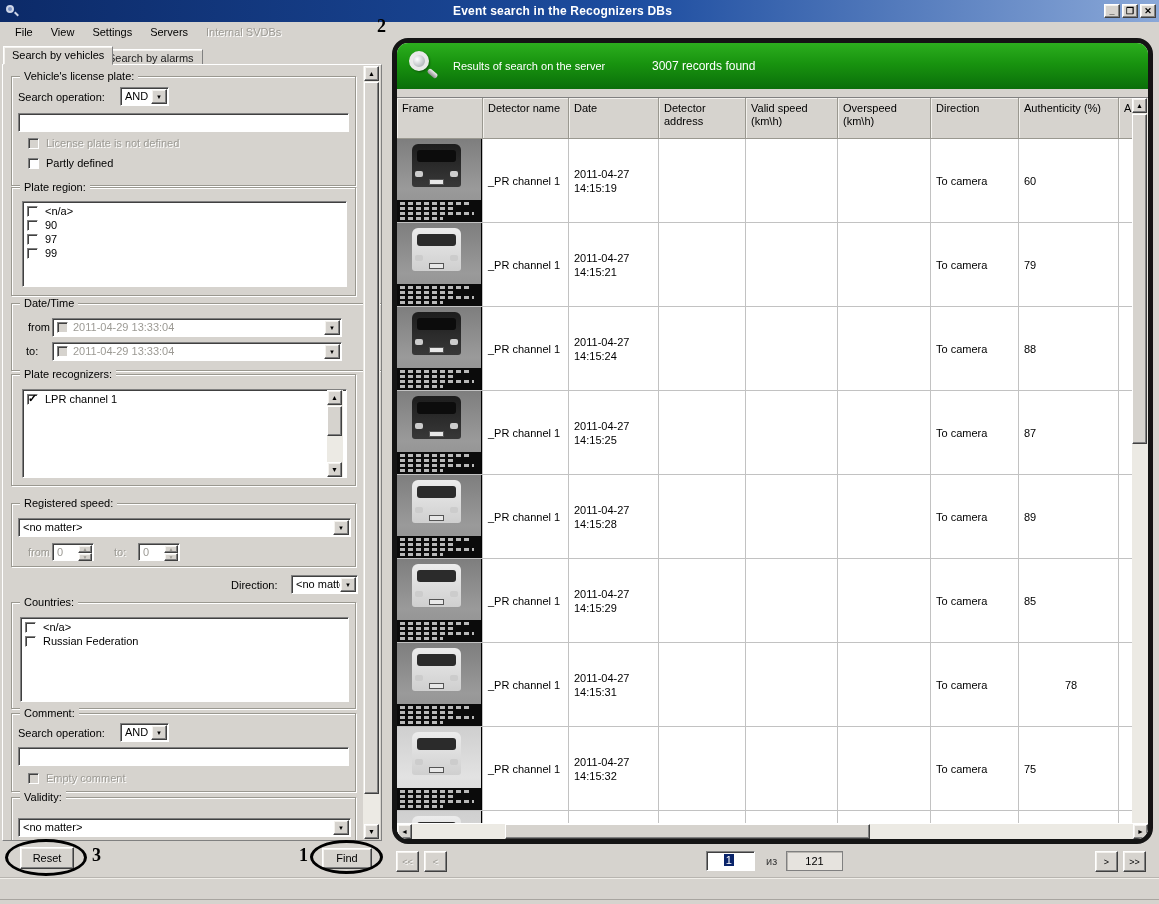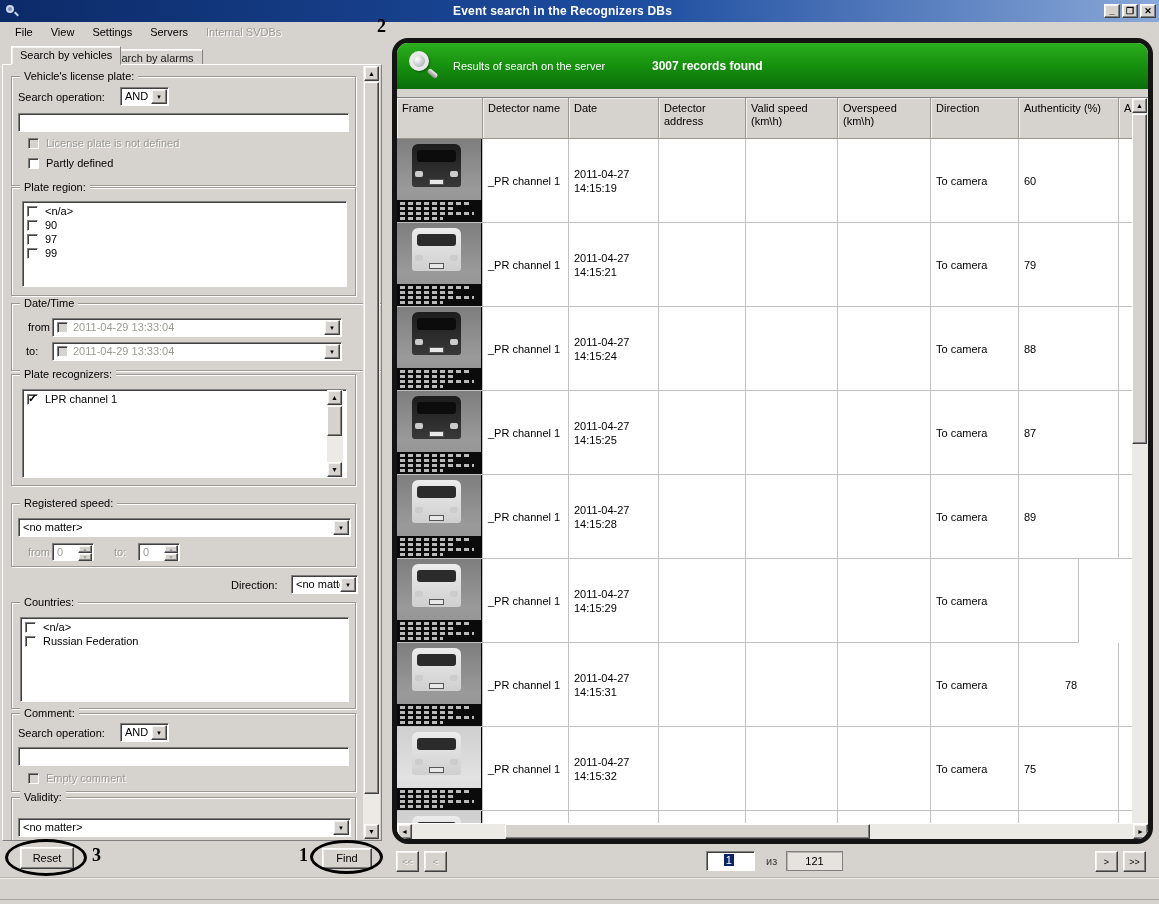--- a/index.html
+++ b/index.html
@@ -20,21 +20,21 @@
   .title-text { color:#ffffff; font-weight:bold; font-size:12px; letter-spacing:0.2px; flex:1;text-align:center; }
   .winbtn { width:16px; height:14px; margin-left:2px; font-size:9px; font-weight:bold; display:flex; align-items:center; justify-content:center; line-height:1; color:#000; }
 
   
   .menubar { left:0; top:22px; width:1159px; height:20px; display:flex; align-items:center; padding-left:6px; background:#d6d3ce; }
   .menu-item { padding:2px 9px; }
   .menu-item.disabled { color:#9c9a94; text-shadow:1px 1px 0 #ffffff; }
 
   
   .tab { background:#d6d3ce; border:1px solid; border-color:#ffffff #808080 #d6d3ce #ffffff; box-shadow:inset 1px 1px 0 #f4f2ee; padding:2px 8px 3px 8px; position:absolute; }
-  .tab.active { height:19px; z-index:5;margin-left:8px; }
+  .tab.active { height:19px; z-index:5; }
   .tab.inactive { height:17px; top:2px; border-bottom:none; color:#1a1a1a; }
 
   
   .lp { left:2px; top:64px; width:380px; height:777px; background:#d6d3ce; border:1px solid; border-color:#ffffff #808080 #808080 #ffffff; overflow:hidden; }
   .g { position:absolute; border:1px solid #9a9890; box-shadow:1px 1px 0 #ffffff, inset 1px 1px 0 #ffffff; }
   .gt { position:absolute; top:-7px; left:8px; background:#d6d3ce; padding:0 4px; white-space:nowrap; }
   .lbl { position:absolute; white-space:nowrap; }
   .lbl.disabled { color:#9c9a94; text-shadow:1px 1px 0 #ffffff; }
   .txtfield { position:absolute; height:19px; }
   .combo { position:absolute; height:19px; padding:2px 18px 0 4px; white-space:nowrap; overflow:hidden; }
@@ -54,21 +54,21 @@
   .sb-btn { position:absolute; width:15px; height:15px; font-size:7px; display:flex; align-items:center; justify-content:center; }
   .sb-thumb { position:absolute; background:#d6d3ce; border:1px solid; border-color:#ffffff #404040 #404040 #ffffff; box-shadow:inset -1px -1px 0 #808080; }
 
   
   .results { left:392px; top:38px; width:761px; height:806px; border:5px solid #141414; border-radius:16px; background:#ffffff; overflow:hidden; }
   .rheader { position:absolute; left:0; top:0; width:751px; height:46px; background:linear-gradient(#2cae1e 0%, #18930f 45%, #0a6e0a 100%); display:flex; align-items:center; }
   .rheader .mag { width:30px; height:30px; margin:0 14px 0 12px; position:relative; }
   .rheader .mag .lens { position:absolute; left:0; top:0; width:20px; height:20px; border:4px solid #e9e9e9; border-radius:50%; background:radial-gradient(circle at 35% 35%, #ffffff, #9aa0a6); box-shadow:1px 1px 2px rgba(0,0,0,.4); }
   .rheader .mag .handle { position:absolute; left:18px; top:20px; width:11px; height:5px; background:linear-gradient(#f0f0f0,#8c8c8c); transform:rotate(40deg); border-radius:2px; }
   .rheader .rtext { color:#ffffff; font-size:11px; }
-  .rheader .rcount { color:#ffffff; font-weight:bold; font-size:12px; position:absolute; left:255px; }
+  .rheader .rcount { color:#ffffff; font-weight:normal; font-size:12px; position:absolute; left:255px; }
   .rstrip { position:absolute; left:0; top:46px; width:751px; height:9px; background:#d6d3ce; border-bottom:1px solid #808080; }
 
   .thead { position:absolute; left:0; top:55px; width:735px; height:41px; display:flex; background:#d6d3ce; }
   .th { border-right:1px solid #9a9890; border-bottom:1px solid #9a9890; box-shadow:inset 1px 1px 0 #f2f0ec; padding:4px 3px 0 5px; line-height:13px; }
   .tbody { position:absolute; left:0; top:96px; width:735px; height:684px; overflow:hidden; background:#ffffff; }
   .trow { display:flex; height:84px; }
   .td { border-right:1px solid #c2c2c2; border-bottom:1px solid #c2c2c2; display:flex; flex-direction:column; justify-content:center; padding-left:5px; line-height:14px; overflow:hidden; white-space:nowrap; }
 
   
   .thumb { width:100%; height:100%; position:relative; overflow:hidden; border-right:1px solid #000; }
@@ -483,20 +483,23 @@
         <div class="td" style="flex: 0 0 90px; width: 90px;">
           <div>2011-04-27</div>
           <div>14:15:29</div>
         </div>
         <div class="td" style="flex: 0 0 87px; width: 87px;"></div>
         <div class="td" style="flex: 0 0 92px; width: 92px;"></div>
         <div class="td" style="flex: 0 0 93px; width: 93px;"></div>
         <div class="td" style="flex: 0 0 88px; width: 88px;">
           <div>To camera</div>
         </div>
+        <div class="td" style="flex: 0 0 100px; width: 100px;">
+          <div>85</div>
+        </div>
         <div class="td" style="flex: 0 0 60px; width: 60px;"></div>
       </div>
       <div class="trow">
         <div class="td" style="flex: 0 0 86px; width: 86px; padding: 0px; background: rgb(0, 0, 0);">
           <div class="thumb">
             <div class="scene" style="background: linear-gradient(rgb(126, 126, 126), rgb(154, 154, 154) 60%, rgb(141, 141, 141));">
               <div class="car" style="background: linear-gradient(rgb(236, 236, 236), rgb(207, 207, 207));">
                 <div class="win" style="background: rgb(43, 43, 43);"></div>
                 <div class="plate"></div>
                 <div class="lampL"></div>

